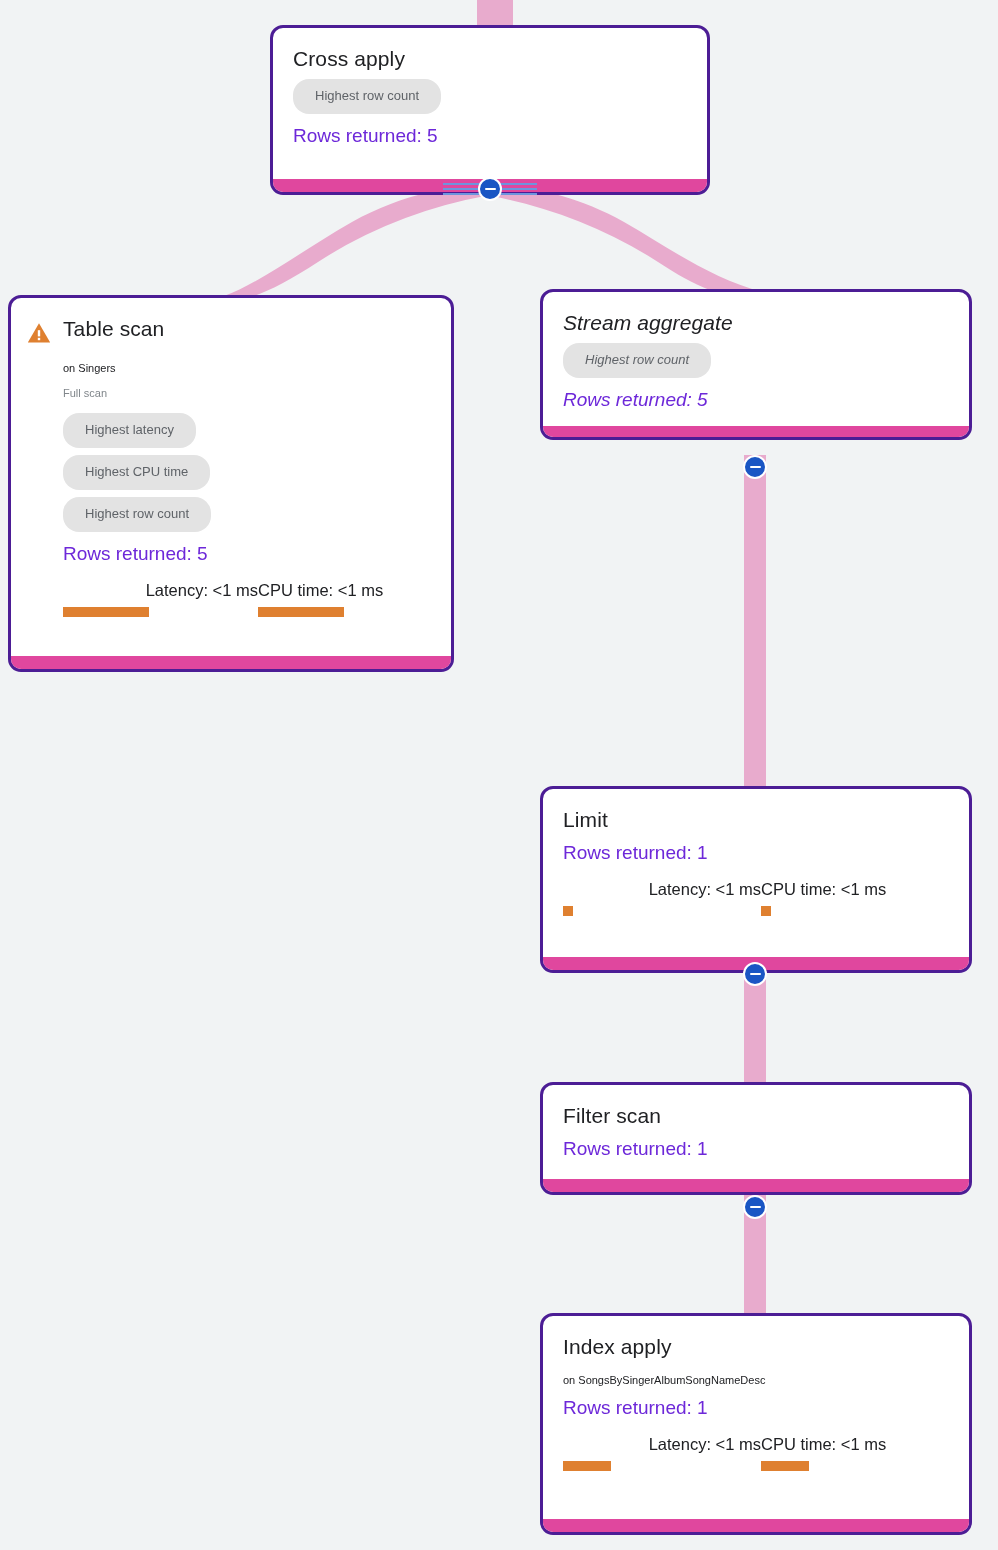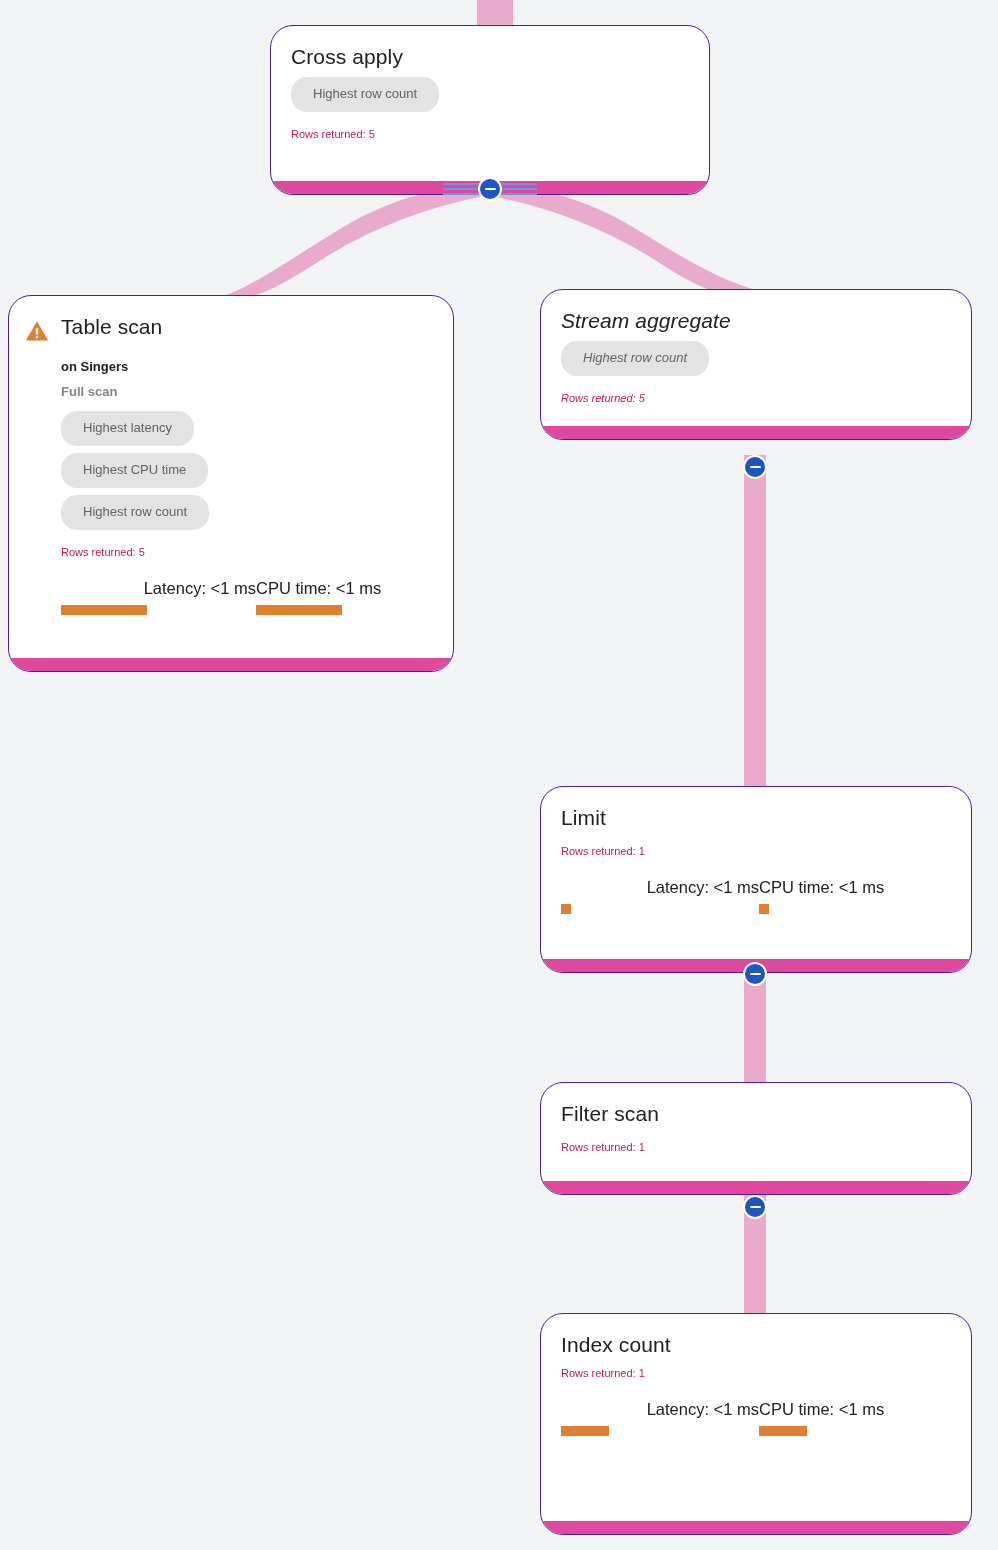--- a/index.html
+++ b/index.html
@@ -26,22 +26,22 @@
     top: 0;
     width: 998px;
     height: 1550px;
     pointer-events: none;
   }
 
   
   .node {
     position: absolute;
     background: #ffffff;
-    border: 1px solid #4c1d95;
-    border-radius: 23px;
+    border: 3px solid #4c1d95;
+    border-radius: 13px;
     box-sizing: border-box;
     overflow: hidden;
     display: flex;
     flex-direction: column;
   }
   .node-body {
     padding: 18px 20px 14px 20px;
     flex: 1 1 auto;
   }
   .node.has-warning .node-body {
@@ -64,25 +64,24 @@
   }
   .node-title {
     font-size: 21px;
     line-height: 26px;
     color: #202124;
     font-weight: 400;
     letter-spacing: 0.1px;
   }
 
   .node-sub {
-    font-size: 13px;
+    font-size: 11px;
     line-height: 25px;
     color: #202124;
     margin-top: 8px;
-    font-weight: bold;
   }
   .node-sub.muted {
     color: #80868b;
     margin-top: 0;
   }
 
   .chips {
     margin-top: 7px;
   }
   .chip {
@@ -90,23 +89,23 @@
     background: #e3e3e3;
     color: #5f6368;
     border-radius: 16px;
     font-size: 13px;
     line-height: 20px;
     padding: 7px 22px 8px 22px;
     margin-bottom: 7px;
   }
 
   .rows-line {
-    font-size: 11px;
+    font-size: 19px;
     line-height: 24px;
-    color: #be185d;
+    color: #6d28d9;
     margin-top: 3px;
   }
 
   .metrics {
     display: flex;
     margin-top: 13px;
     text-align: right;
   }
   .metric {
     box-sizing: border-box;
@@ -301,22 +300,23 @@
     <div class="node-footer"></div>
   </div>
 
   <div class="collapse-btn" style="left:743px; top:1195px;">
     <span class="minus"></span>
   </div>
 
   <div class="node" style="left:540px; top:1313px; width:432px; height:222px;">
     <div class="node-body">
       <div class="title-row">
-        <div class="node-title">Index count</div>
-      </div>
+        <div class="node-title">Index apply</div>
+      </div>
+      <div class="node-sub">on SongsBySingerAlbumSongNameDesc</div>
       <div class="rows-line">Rows returned: 1</div>
       <div class="metrics">
         <div class="metric" style="width:198px;">
           <div class="metric-label">Latency: &lt;1 ms</div>
           <div class="metric-bar" style="width:48px;"></div>
         </div>
         <div class="metric">
           <div class="metric-label">CPU time: &lt;1 ms</div>
           <div class="metric-bar" style="width:48px;"></div>
         </div>

